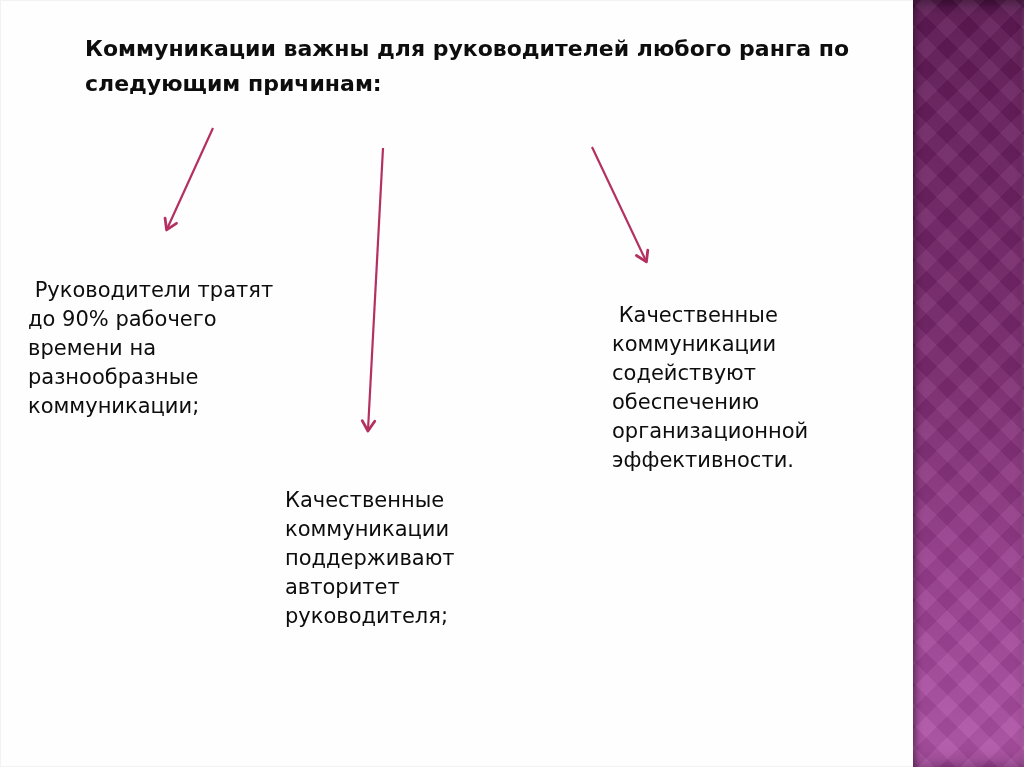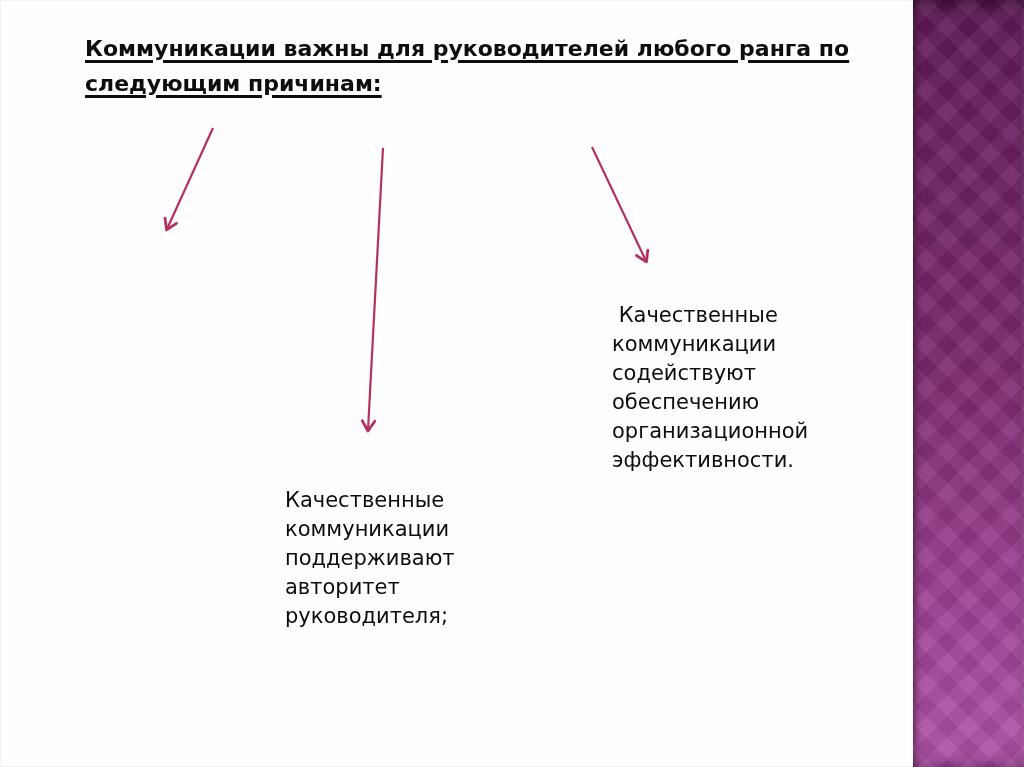--- a/index.html
+++ b/index.html
@@ -18,21 +18,20 @@
   }
   .title {
     position: absolute;
     left: 85px;
     top: 31px;
     margin: 0;
     font-size: 22px;
     font-weight: bold;
     line-height: 35px;
     color: #0d0d0d;
-    text-decoration: underline;
     text-decoration-thickness: 2.5px;
     text-underline-offset: 4px;
     white-space: pre-wrap;
   }
   .reason {
     position: absolute;
     font-size: 21px;
     line-height: 29px;
     color: #0d0d0d;
     white-space: pre-wrap;
@@ -85,20 +84,25 @@
     <defs>
       <marker id="ah" viewBox="0 0 10 10" refX="7" refY="5" markerWidth="7.5" markerHeight="7.5" orient="auto" markerUnits="strokeWidth">
         <path d="M1.5,1.2 L7.6,5 L1.5,8.8" fill="none" stroke-width="1.7" stroke-linecap="round" stroke-linejoin="round" stroke="#b43061"></path>
       </marker>
     </defs>
     <line x1="213" y1="128" x2="167" y2="229" stroke-width="2.2" marker-end="url(#ah)" stroke="#b43061"></line>
     <line x1="383" y1="148" x2="368" y2="430" stroke-width="2.2" marker-end="url(#ah)" stroke="#b43061"></line>
     <line x1="592" y1="147" x2="646" y2="261" stroke-width="2.2" marker-end="url(#ah)" stroke="#b43061"></line>
   </svg>
 
+  <div class="reason reason-1"> Руководители тратят
+до 90% рабочего
+времени на
+разнообразные
+коммуникации;</div>
 
   <div class="reason reason-2">Качественные
 коммуникации
 поддерживают
 авторитет
 руководителя;</div>
 
   <div class="reason reason-3"> Качественные
 коммуникации
 содействуют

